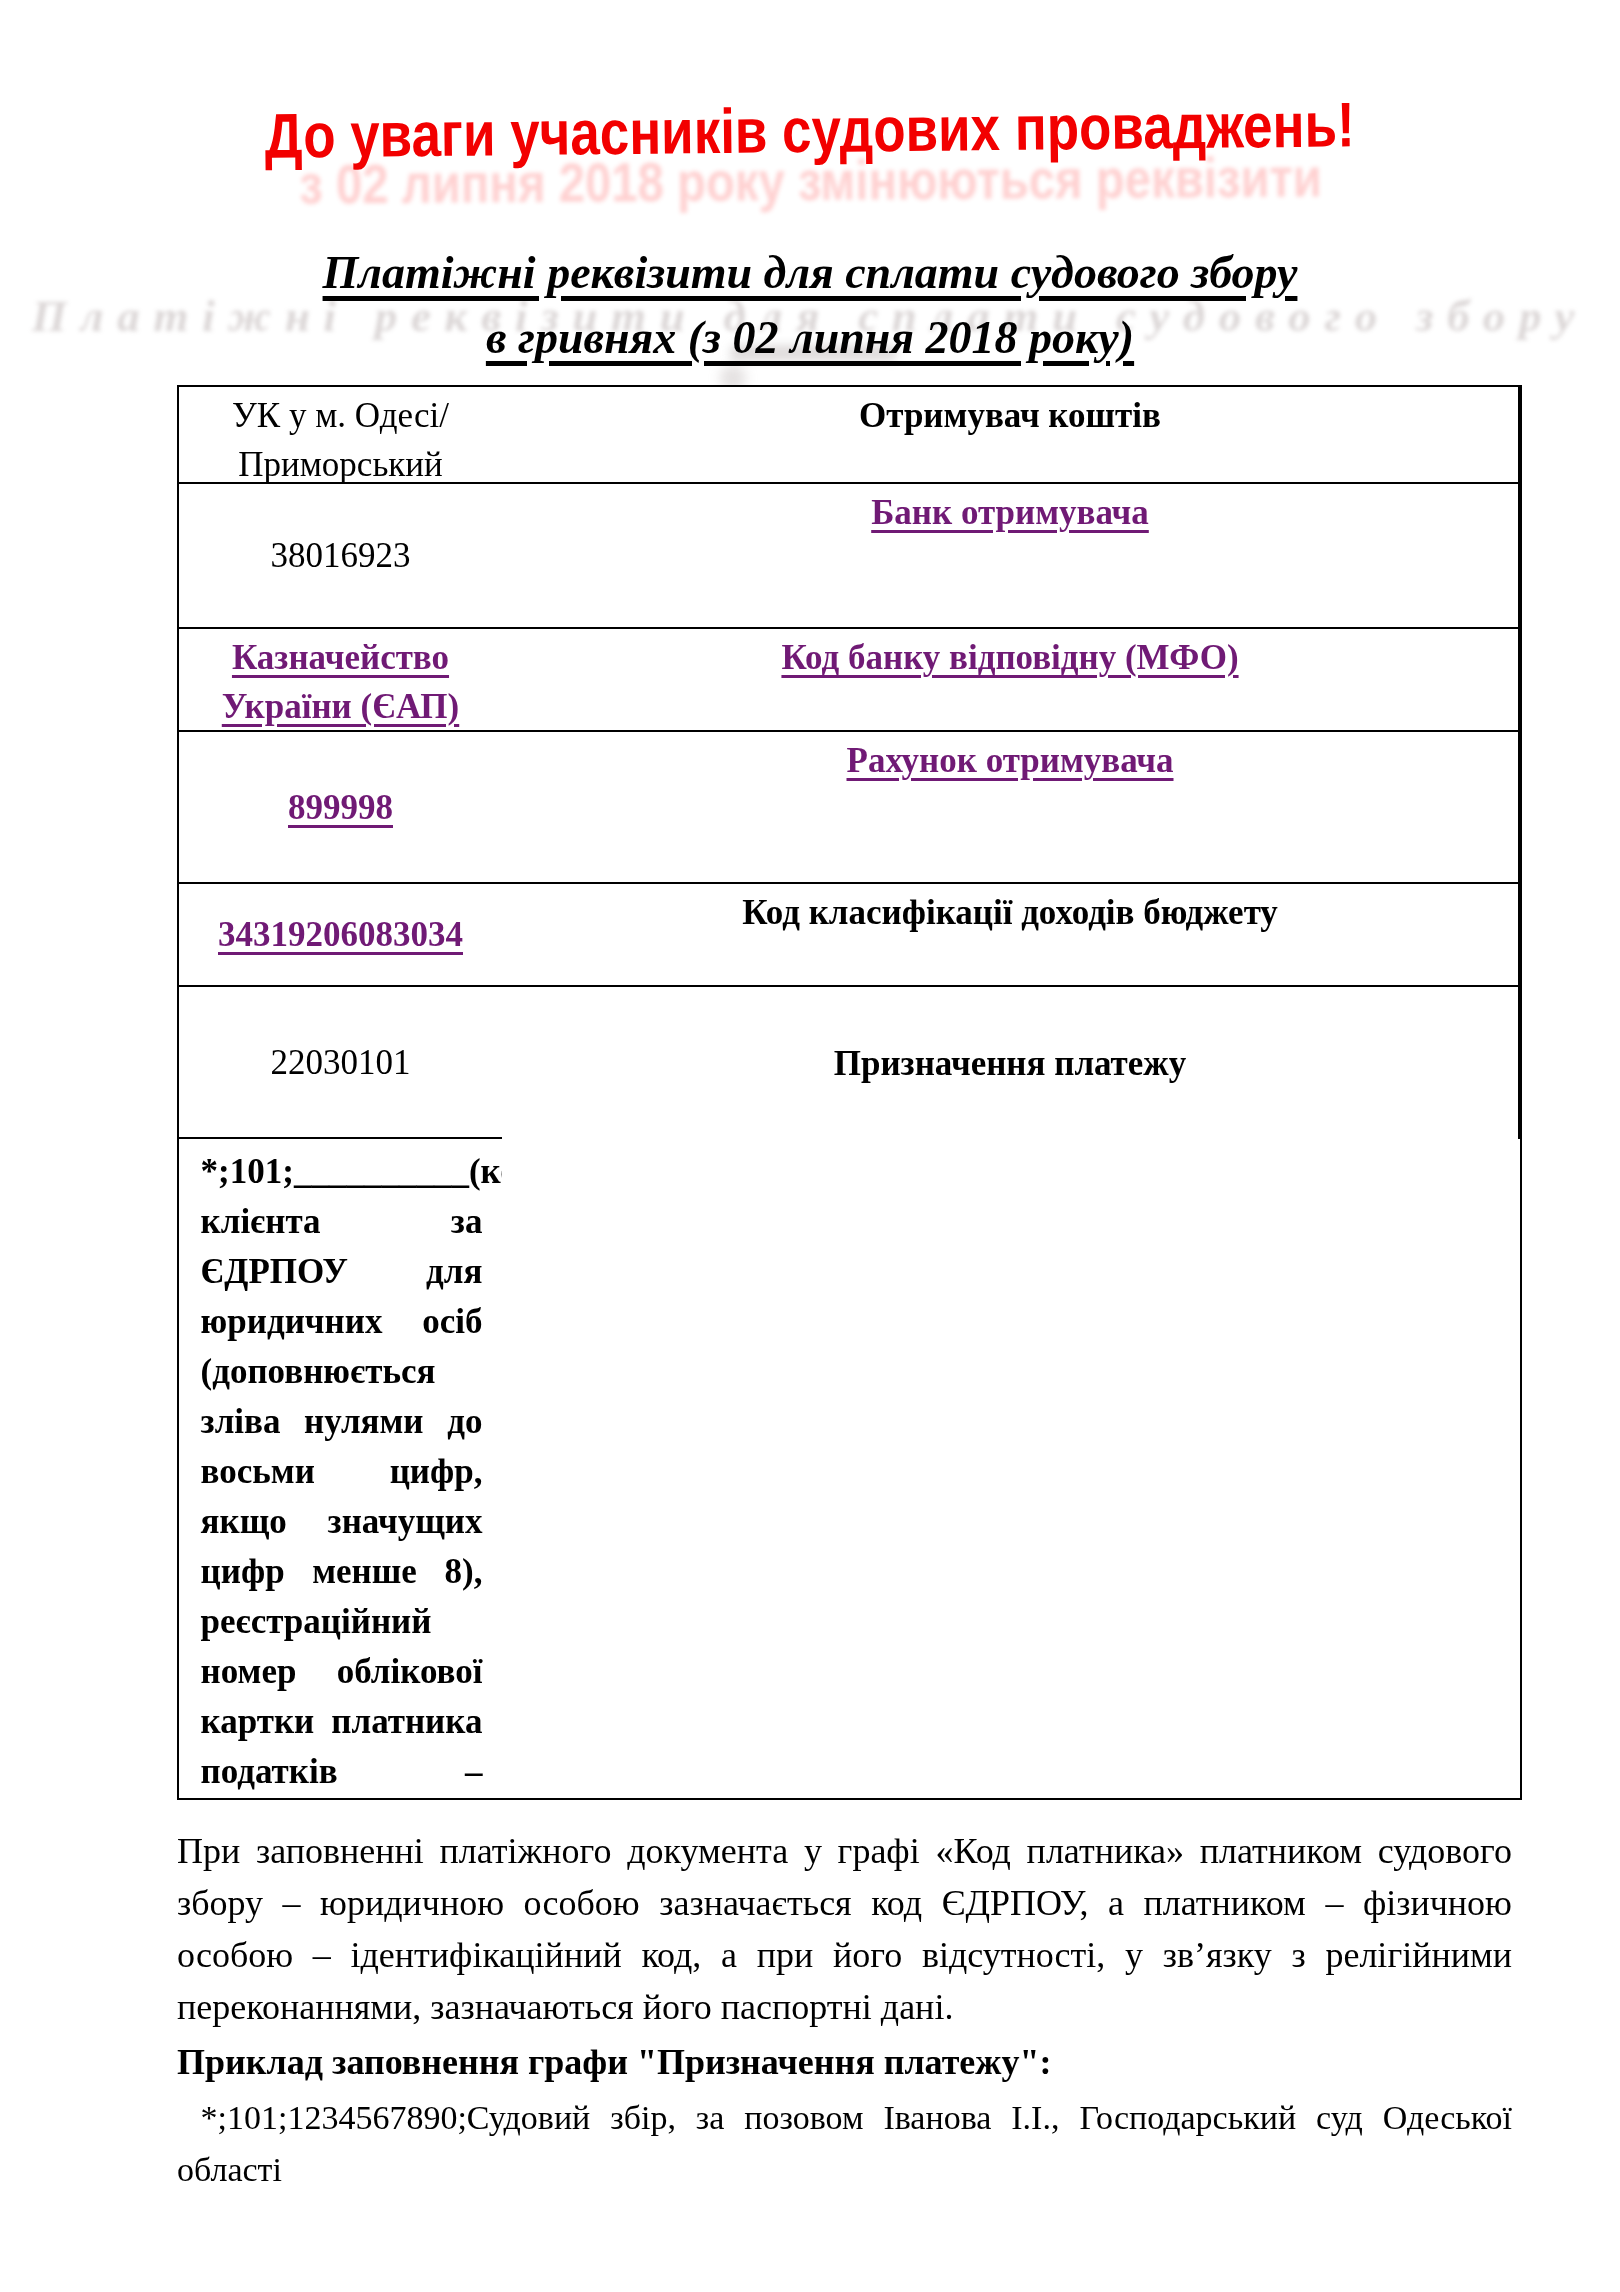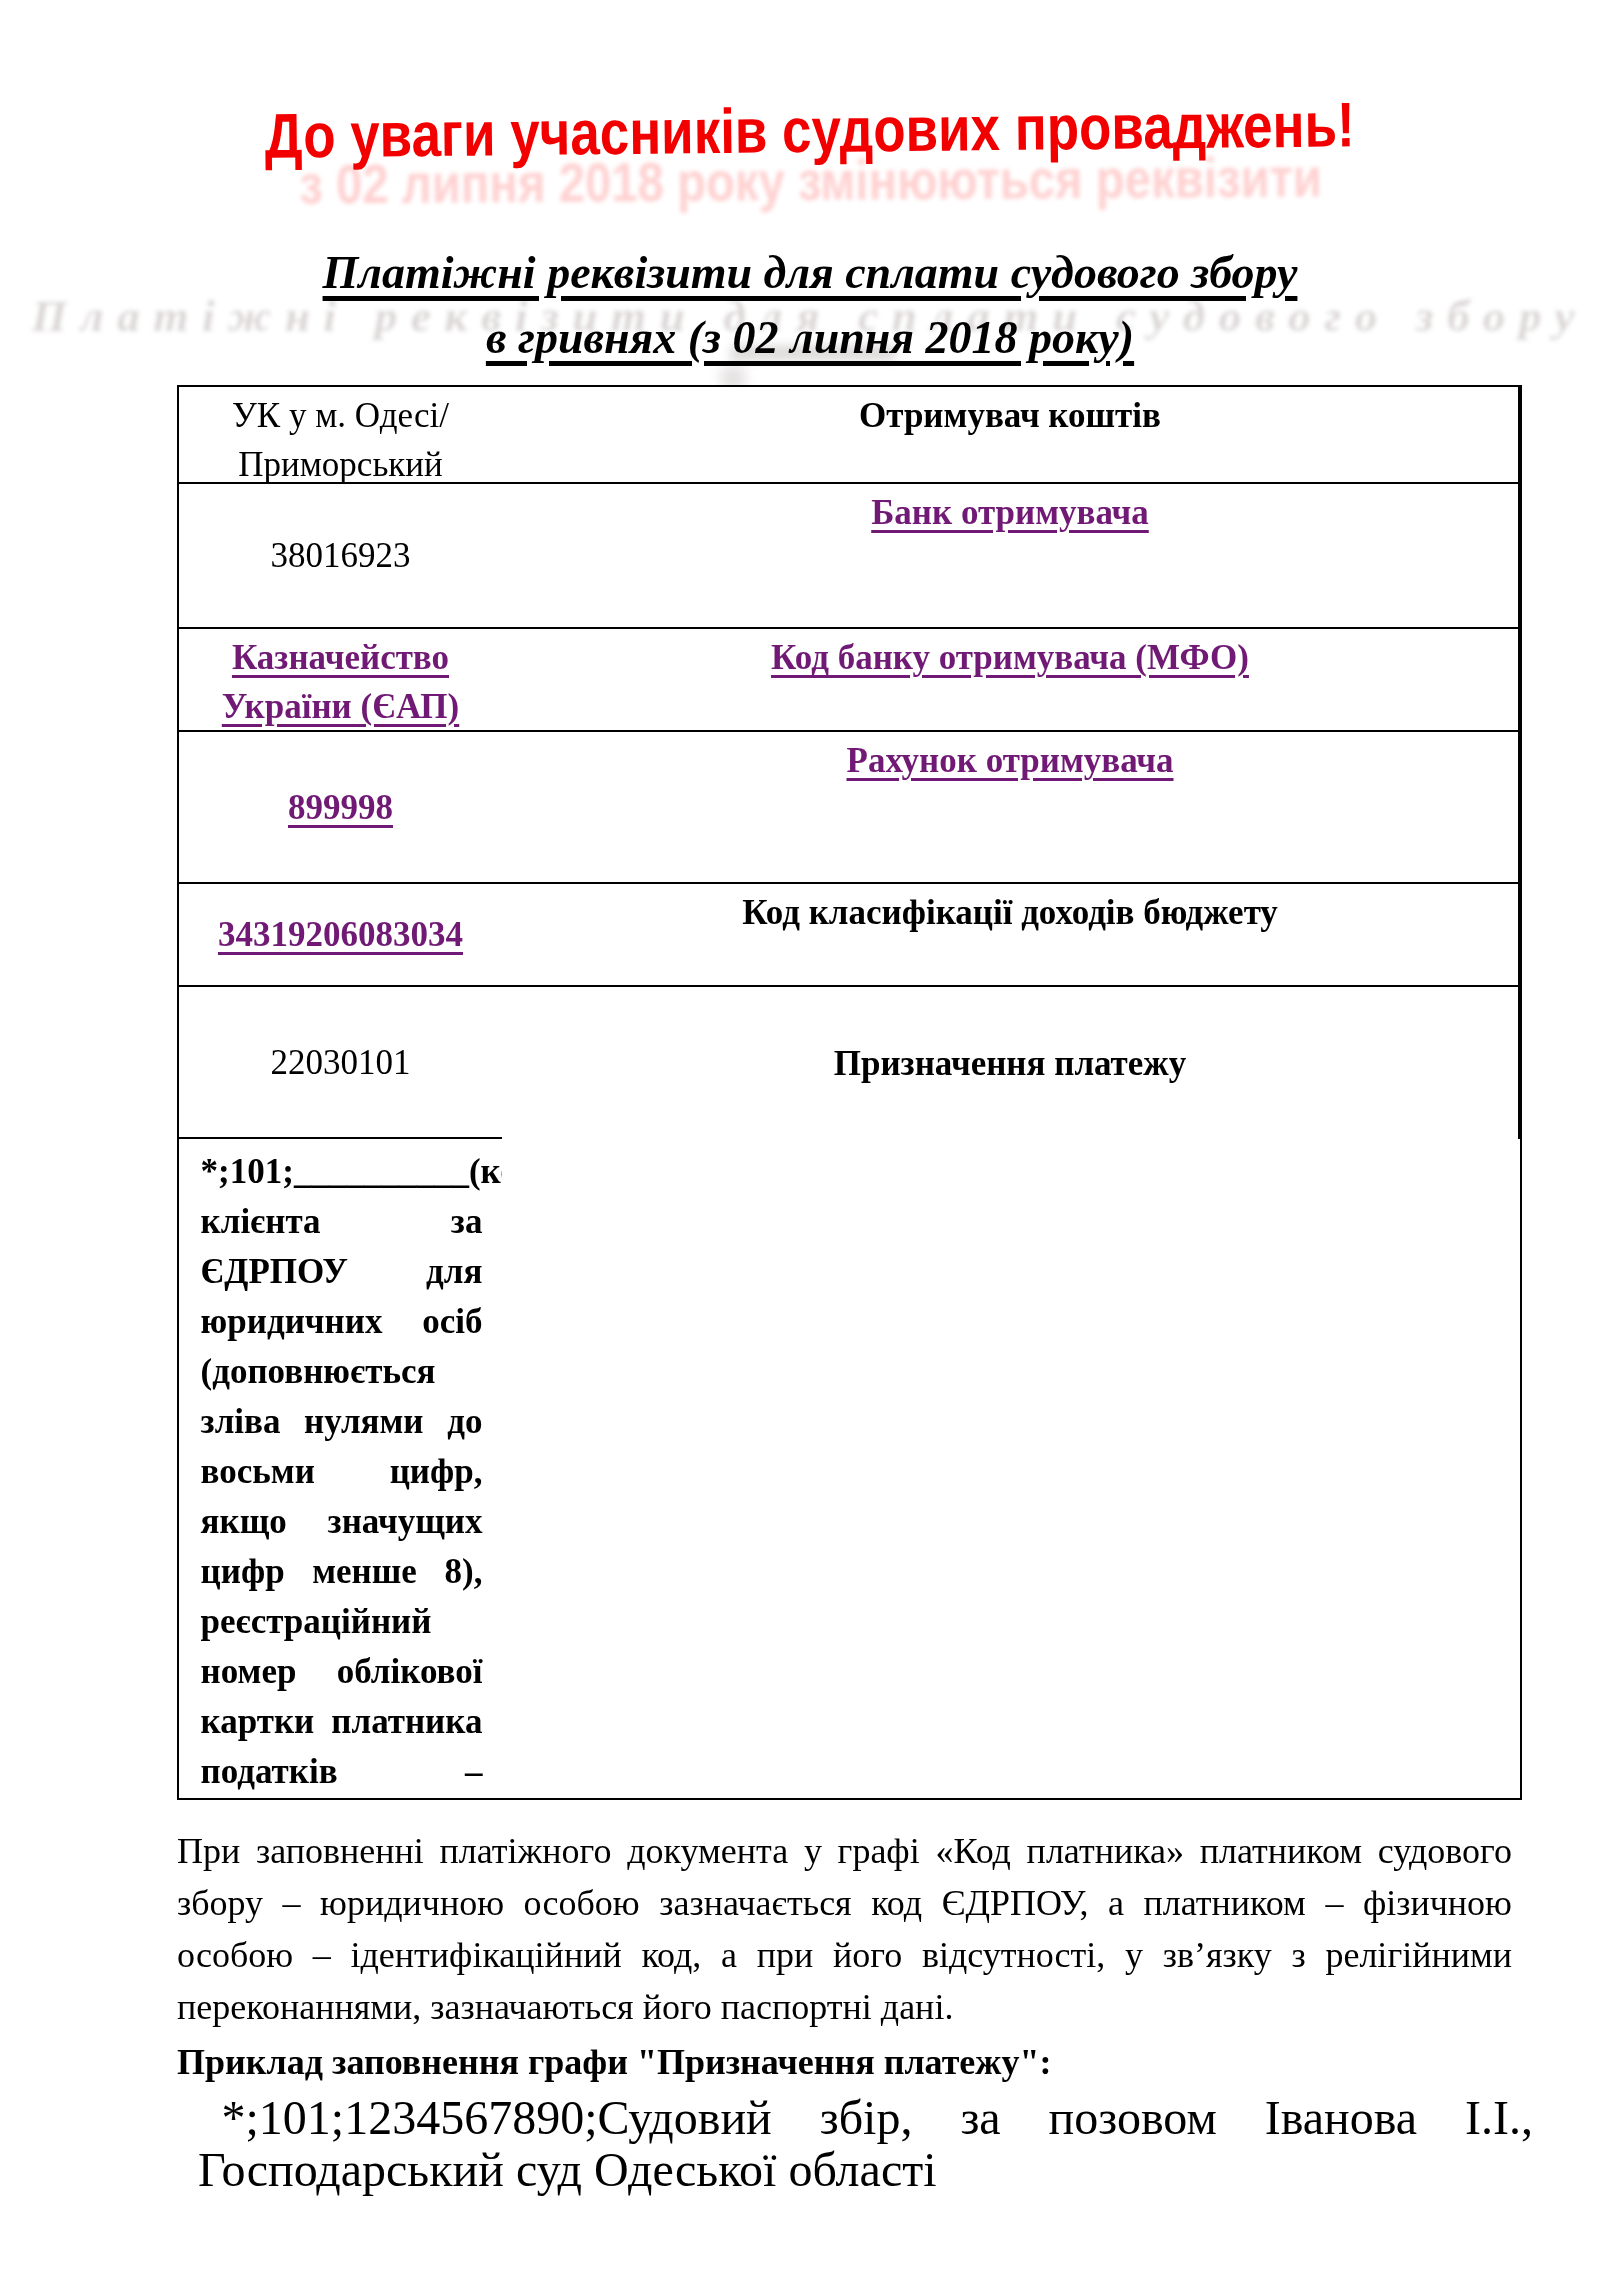--- a/index.html
+++ b/index.html
@@ -198,26 +198,25 @@
     width: 1335px;
     font-size: 36px;
     font-weight: bold;
     z-index: 2;
   }
   .example-text {
     position: absolute;
     top: 2092px;
     left: 177px;
     width: 1335px;
-    font-size: 48px;
+    font-size: 34px;
     line-height: 52px;
     text-align: justify;
     text-indent: 23.5px;
     z-index: 2;
-    margin-left: 21px;
   }
 </style>
 </head>
 <body>
 
 <div class="ghost-title">
   <span class="condense">з 02 липня 2018 року змінюються реквізити</span>
 </div>
 <div class="ghost-subtitle">Платіжні реквізити для сплати судового збору</div>
 <div class="ghost-smudge"></div>
@@ -235,21 +234,21 @@
 <div class="req-table">
 
   <div class="cell value-cell">УК у м. Одесі/Приморський район</div>
   <div class="cell label-cell">Отримувач коштів</div>
 
   <div class="cell value-cell v-center">38016923</div>
 
   <div class="cell label-cell red">Банк отримувача</div>
   <div class="cell value-cell red">Казначейство України (ЄАП)</div>
 
-  <div class="cell label-cell red">Код банку отримувача (МФО)</div>
+  <div class="cell label-cell red">Код банку відповідну (МФО)</div>
   <div class="cell value-cell v-center red">899998</div>
 
   <div class="cell label-cell red">Рахунок отримувача</div>
   <div class="cell value-cell v-center red">34319206083034</div>
 
   <div class="cell label-cell">Код класифікації доходів бюджету</div>
   <div class="cell value-cell v-center">22030101</div>
 
   <div class="cell label-cell v-center last">Призначення платежу</div>
   <div class="cell purpose-cell last">*;101;__________(код клієнта за ЄДРПОУ для юридичних осіб (доповнюється зліва нулями до восьми цифр, якщо значущих цифр менше 8), реєстраційний номер облікової картки платника податків – фізичної особи (завжди має 10 цифр) або серія та номер паспорта громадянина України, в разі якщо платник через свої релігійні переконання відмовився від прийняття реєстраційного номера облікової картки платника податків та повідомив про це відповідний орган Міністерства доходів і зборів України і має відповідну відмітку у паспорті);Судовий збір, за позовом __________ (ПІБ чи назва установи, організації позивача), Господарський суд Одеської області (назва суду, де розглядається справа)</div>

